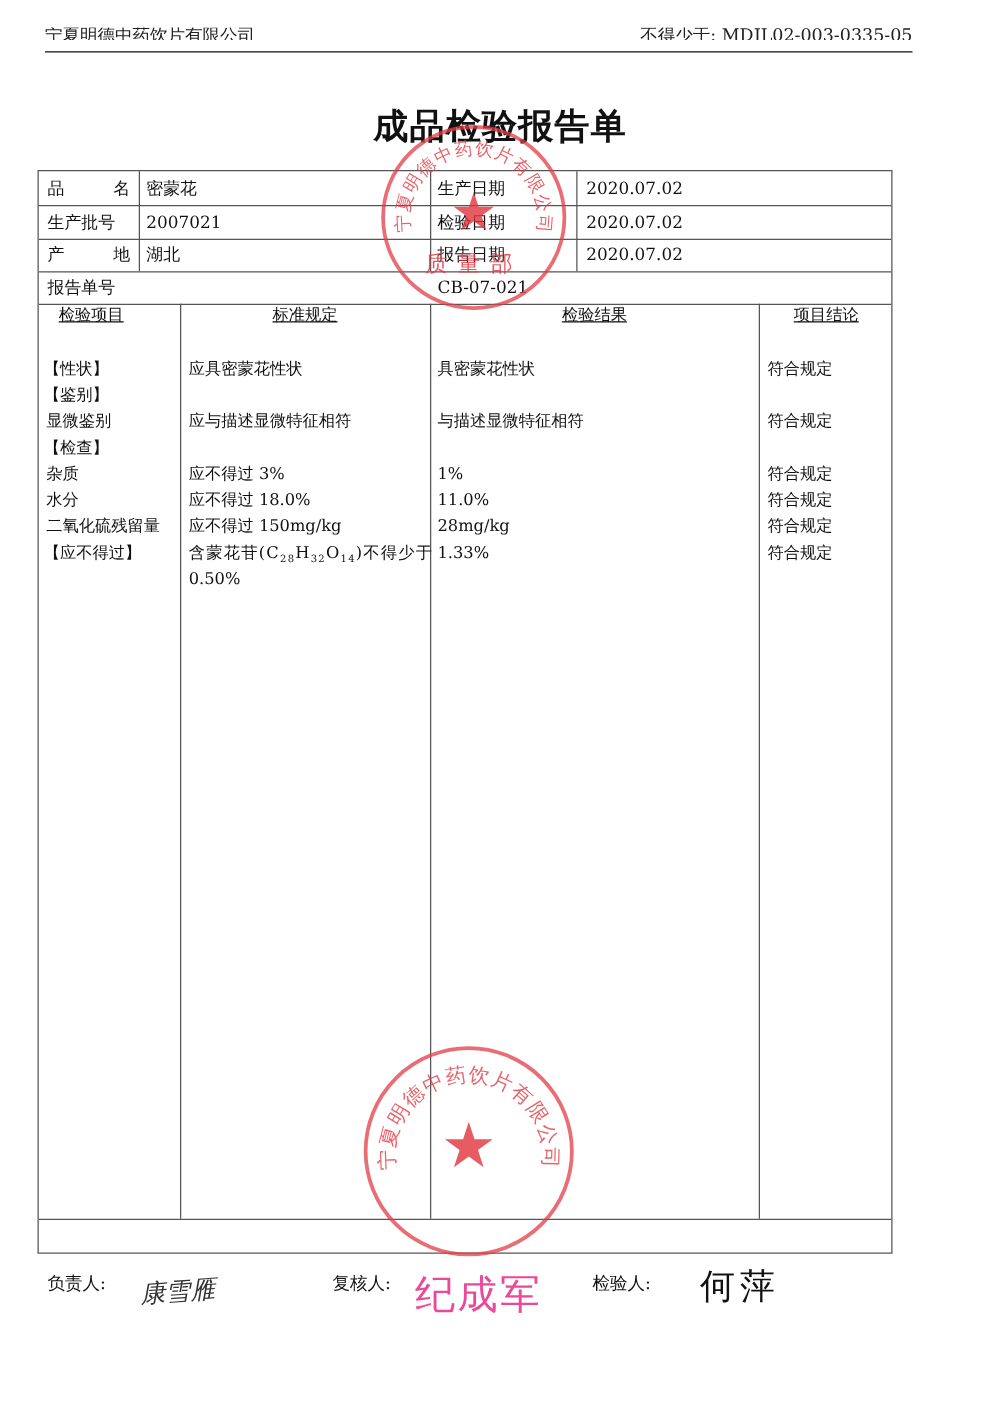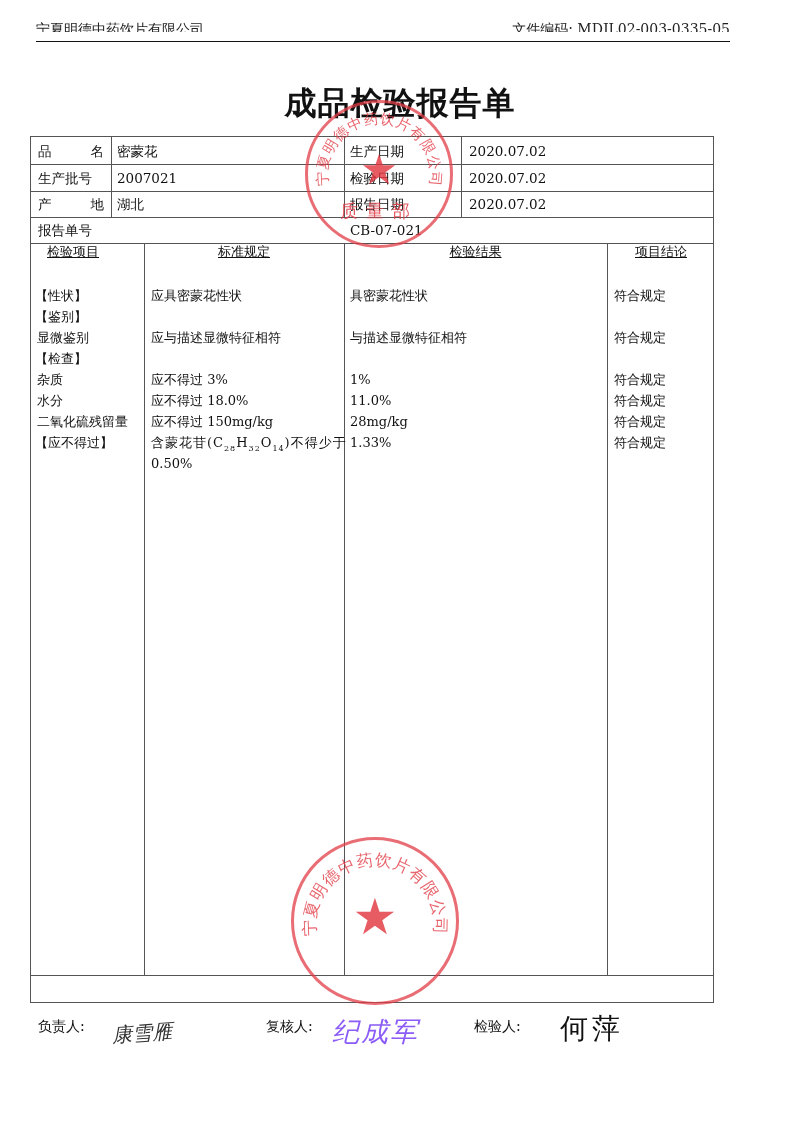--- a/index.html
+++ b/index.html
@@ -2,21 +2,21 @@
 <html><head>
 <meta charset="utf-8">
 <style>
   html, body { margin:0; padding:0; background:#ffffff; }
   body { width:800px; height:1131px; position:relative; overflow:hidden;
          font-family:"DejaVu Serif","Liberation Serif",serif; color:#111; }
   .hdr-left, .hdr-right { position:absolute; top:22px; font-size:14px; color:#222; line-height:14px; height:10px; overflow:hidden; }
   .hdr-left { left:36px; }
   .hdr-right { right:70px; }
   .hdr-line { position:absolute; left:36px; right:70px; top:41px; border-top:1.5px solid #111; }
-  .title { position:absolute; left:0; right:0; top:82px; text-align:center; font-size:32px; font-weight:bold;
+  .title { position:absolute; left:0; right:0; top:82px; text-align:center; font-size:28px; font-weight:bold;
            letter-spacing:1px; font-family:"DejaVu Sans","Liberation Sans",sans-serif; }
   .tbl { position:absolute; left:30px; top:136px; width:684px; height:867px; border:1px solid #555; box-sizing:border-box; }
   .hline { position:absolute; left:0; right:0; border-top:1px solid #555; }
   .vline { position:absolute; border-left:1px solid #555; }
   .cell { position:absolute; font-size:13.5px; line-height:20px; white-space:nowrap; }
   .lbl-spread { display:flex; justify-content:space-between; width:66px; }
   .u { text-decoration:underline; }
   .col-head { position:absolute; top:106px; font-size:13px; text-align:center; }
   .body-line { position:absolute; font-size:13px; line-height:20px; white-space:nowrap; }
   sub { font-size:8px;text-align:center; }
@@ -27,21 +27,21 @@
   .stamp { position:absolute; border-radius:50%; border:3px solid rgba(225,60,70,0.75); box-sizing:border-box; pointer-events:none; }
   .stamp .star { position:absolute; left:50%; top:50%; transform:translate(-50%,-60%); color:rgba(225,50,60,0.8); font-size:42px; line-height:42px; }
   .stamp .ring-text { position:absolute; left:0; top:0; width:100%; height:100%; }
   .stamp .bottom-text { position:absolute; left:0; right:0; text-align:center; color:rgba(225,60,70,0.85); }
 </style>
 </head>
 <body>
 
 <div class="hdr-left">宁夏明德中药饮片有限公司</div>
 <div class="hdr-right">
-  <span>文件编码:</span>
+  <span>不得少于:</span>
   <span>MDJL02-003-0335-05</span>
 </div>
 <div class="hdr-line"></div>
 
 <div class="title">成品检验报告单</div>
 
 <div class="tbl">
 
   <div class="hline" style="top:27px"></div>
   <div class="hline" style="top:54px"></div>
@@ -147,16 +147,16 @@
       </defs>
     <text font-size="17" fill="rgba(225,60,70,0.8)" font-family="DejaVu Sans, sans-serif" letter-spacing="1"><textPath href="#arcBot" startOffset="2%">宁夏明德中药饮片有限公司</textPath></text>
   </svg>
   <div class="star" style="font-size:50px">★</div>
 </div>
 
 <div class="sig-label" style="left:38px">负责人:</div>
 <div class="sig" style="left:112px; top:1020px; font-size:20px; font-style:italic; color:#333; transform:rotate(-4deg)">康雪雁</div>
 
 <div class="sig-label" style="left:266px">复核人:</div>
-<div class="sig" style="left:332px; top:1014px; font-size:27px; font-style:italic; color:#8b5cf6; letter-spacing:2px">纪成军</div>
+<div class="sig" style="left:332px; top:1014px; font-size:32px; color:#ec4899; letter-spacing:2px">纪成军</div>
 
 <div class="sig-label" style="left:474px">检验人:</div>
 <div class="sig" style="left:560px; top:1010px; font-size:28px; color:#111; letter-spacing:4px">何萍</div>
 
 </body></html>

